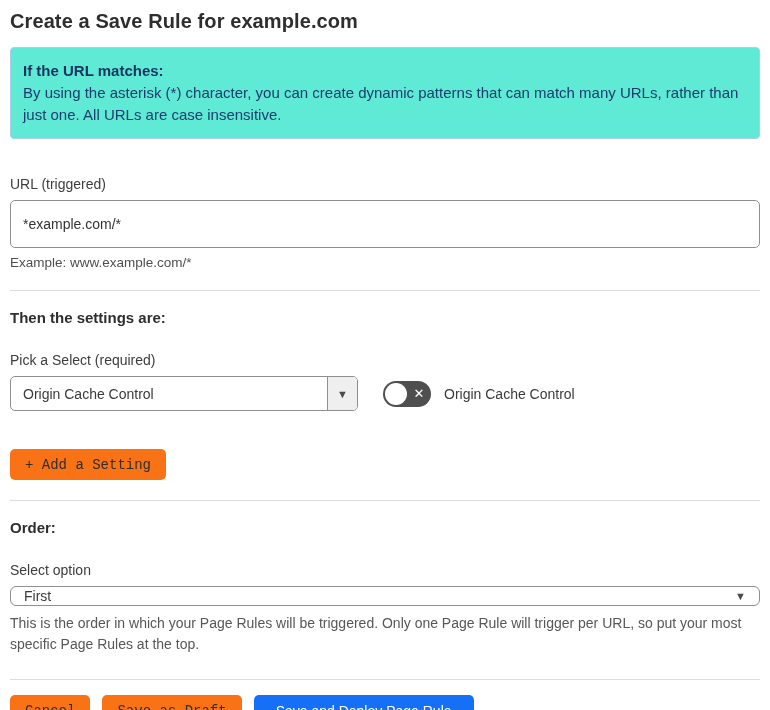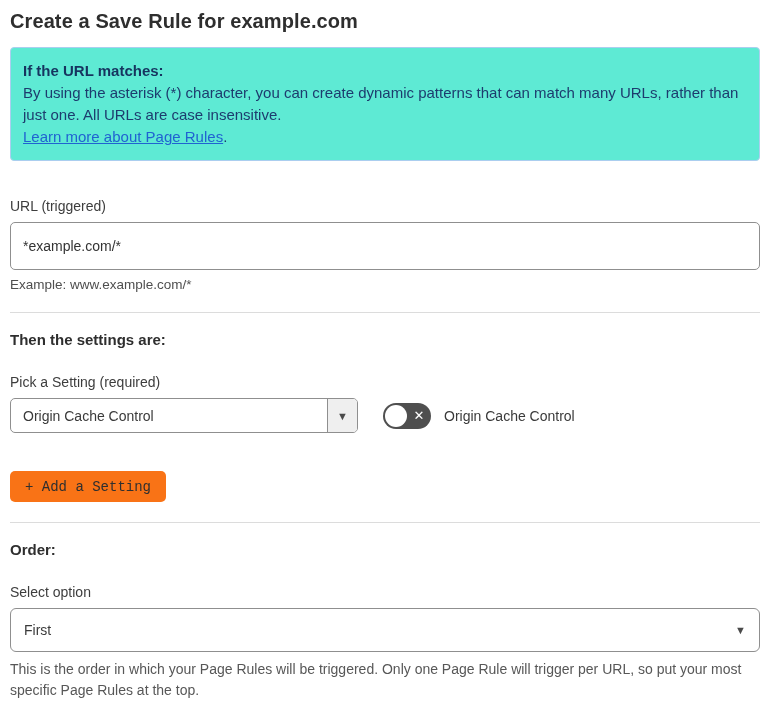--- a/index.html
+++ b/index.html
@@ -162,21 +162,21 @@
   }
   .btn-gray { background: #f97316; color: #2f2f2f; font-family: Liberation Mono, monospace; }
   .btn-blue { background: #1670f5; color: #ffffff; }
 
   .add-setting-btn { margin-top: 38px; }
 
   .full-select {
     display: flex;
     align-items: center;
     width: 100%;
-    height: 44px;
+    height: 20px;
     border: 1px solid #8f8f8f;
     border-radius: 6px;
     background: #ffffff;
     cursor: pointer;
     padding: 0 13px;
   }
   .full-select .select-value { flex: 1; font-size: 14px; color: #3a3a3a; }
   .full-select .caret { font-size: 11px; color: #4a4a4a; }
 
   .help-text {
@@ -196,32 +196,31 @@
 </head>
 <body>
 
 <div class="container">
 
   <h1 class="page-title">Create a Save Rule for example.com</h1>
 
   <div class="info-box">
     <div class="info-heading">If the URL matches:</div>
     <div class="info-body">By using the asterisk (*) character, you can create dynamic patterns that can match many URLs, rather than just one. All URLs are case insensitive.</div>
-    <div><a class="info-link">Learn more about Page Rules</a><span>.</span></div>
   </div>
 
   <div class="field-label">URL (triggered)</div>
   <input class="text-input" type="text" value="*example.com/*" style="">
   <div class="field-hint">Example: www.example.com/*</div>
 
   <hr class="divider">
 
   <h2 class="section-heading">Then the settings are:</h2>
 
-  <div class="field-label">Pick a Setting (required)</div>
+  <div class="field-label">Pick a Select (required)</div>
 
   <div class="setting-row">
     <div class="select-box">
       <div class="select-value">Origin Cache Control</div>
       <div class="select-arrow">▼</div>
     </div>
     <div class="toggle">
       <span class="knob"></span>
       <span class="x-mark">✕</span>
     </div>

